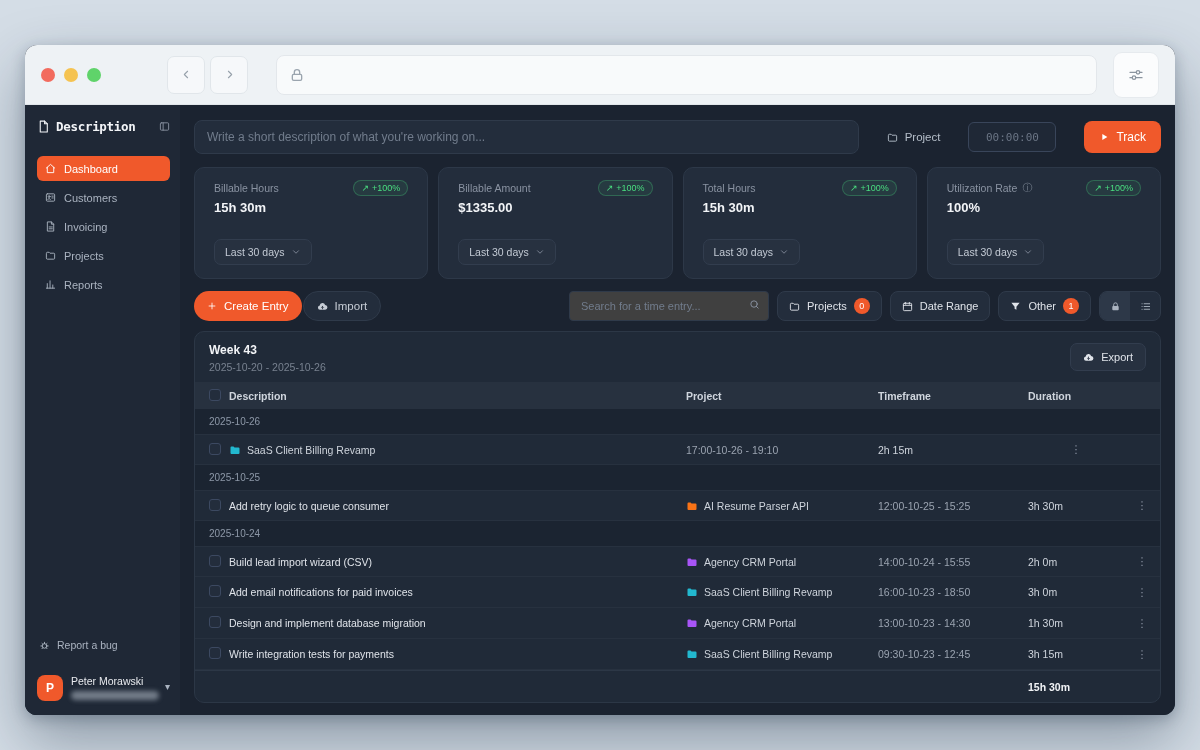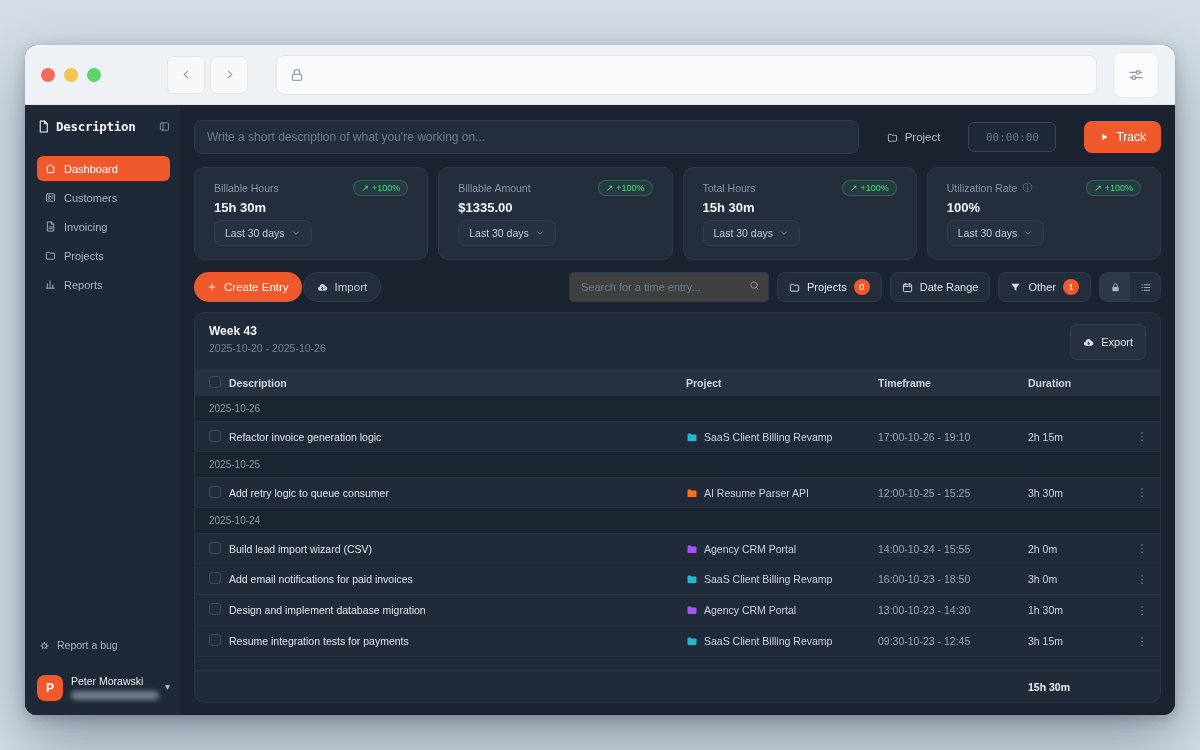--- a/index.html
+++ b/index.html
@@ -64,21 +64,21 @@
 
   
   .stats { display:flex; gap:10px; margin-top:8px; flex:none; }
   .card { flex:1; background:#232d3c; border:1px solid #2d3848; border-radius:10px; padding:12px 19px 13px; }
   .card-head { display:flex; align-items:center; }
   .card-label { font-size:10.5px; color:#8a93a2; display:flex; align-items:center; gap:5px; }
   .info-ic { color:#77818f; font-size:10px; }
   .badge { margin-left:auto; font-size:9px; color:#4ade80; background:rgba(74,222,128,.08);
     border:1px solid rgba(74,222,128,.28); border-radius:10px; padding:2px 7px; display:flex; gap:3px; align-items:center; }
   .card-value { font-size:13px; font-weight:bold; color:#f2f4f7; margin-top:4px; }
-  .range-pill { display:inline-flex; align-items:center; gap:6px; margin-top:5px; height:26px; padding:0 10px;
+  .range-pill { display:inline-flex; align-items:center; gap:6px; margin-top:24px; height:26px; padding:0 10px;
     background:#273140; border:1px solid #323d4e; border-radius:7px; font-size:10.5px; color:#c3cad4; }
   .range-pill .ic { color:#8a93a2; }
 
   
   .actions { display:flex; align-items:center; gap:1px; margin-top:12px; flex:none; }
   .pill-btn { height:30px; display:flex; align-items:center; gap:7px; padding:0 13px;
     border-radius:15px; font-size:11.5px; border:none; font-family:"Liberation Sans",sans-serif; }
   .pill-btn.primary { background:#f0592b; color:#fff; }
   .pill-btn.ghost { background:#232d3c; border:1px solid #2f3a4a; color:#c6ccd5; }
   .right-tools { margin-left:auto; display:flex; align-items:center; gap:8px; }
@@ -95,21 +95,21 @@
     border-radius:8px; overflow:hidden; }
   .icon-pair .ibtn { width:30px; height:30px; display:flex; align-items:center; justify-content:center; color:#aab3c0; }
   .icon-pair .ibtn:first-child { background:#2d3848; }
 
   
   .table-card { margin-top:10px; flex:1; min-height:0; background:#202a38; border:1px solid #2c3746;
     border-radius:10px; display:flex; flex-direction:column; overflow:hidden; }
   .week-head { padding:11px 14px 9px; display:flex; align-items:flex-start; flex:none; }
   .week-title { font-size:12px; font-weight:bold; color:#f2f4f7; }
   .week-range { font-size:10.5px; color:#77818f; margin-top:4px; }
-  .export-btn { margin-left:auto; height:36px; display:flex; align-items:center; gap:7px; padding:0 12px;
+  .export-btn { margin-left:auto; height:28px; display:flex; align-items:center; gap:7px; padding:0 12px;
     background:#273140; border:1px solid #323d4e; border-radius:7px; font-size:11px; color:#dfe3e9;justify-content:space-between; }
 
   .grid-row { display:grid; grid-template-columns:34px 1fr 192px 150px 96px 36px; align-items:center; }
   .thead { background:#27313f; height:27px; font-size:10.5px; font-weight:bold; color:#cfd5dd; flex:none; }
   .checkbox { width:12px; height:12px; border:1.5px solid #3c4961; border-radius:3px; background:#232d3c;
     display:inline-block; margin-left:14px; }
   .tbody { flex:1; min-height:0; display:flex; flex-direction:column; }
   .group-row { background:#1b2431; height:25px; display:flex; align-items:center; padding:0 14px;
     font-size:10px; color:#8d98a8; flex:none; }
   .entry-row { height:31px; border-top:1px solid #27313f; border-bottom:1px solid #27313f; font-size:10.5px; flex:none; }
@@ -410,21 +410,20 @@
           <div>Project</div>
           <div>Timeframe</div>
           <div>Duration</div>
           <div></div>
         </div>
 
         <div class="tbody">
             <div class="group-row">2025-10-26</div>
             <div class="grid-row entry-row">
               <div><span class="checkbox"></span></div>
-              <div class="cell desc">Refactor invoice generation logic</div>
               <div class="cell proj">
                 <svg width="12" height="12" viewBox="0 0 24 24" fill="#22b8cf">
                   <path d="M3 7a2 2 0 0 1 2-2h4l2 2h8a2 2 0 0 1 2 2v9a2 2 0 0 1-2 2H5a2 2 0 0 1-2-2z"></path>
                 </svg>
                 <span>SaaS Client Billing Revamp</span>
               </div>
               <div class="cell time">17:00-10-26 - 19:10</div>
               <div class="cell dur">2h 15m</div>
               <div class="cell kebab">⋮</div>
             </div>
@@ -477,21 +476,21 @@
                   <path d="M3 7a2 2 0 0 1 2-2h4l2 2h8a2 2 0 0 1 2 2v9a2 2 0 0 1-2 2H5a2 2 0 0 1-2-2z"></path>
                 </svg>
                 <span>Agency CRM Portal</span>
               </div>
               <div class="cell time">13:00-10-23 - 14:30</div>
               <div class="cell dur">1h 30m</div>
               <div class="cell kebab">⋮</div>
             </div>
             <div class="grid-row entry-row">
               <div><span class="checkbox"></span></div>
-              <div class="cell desc">Resume integration tests for payments</div>
+              <div class="cell desc">Write integration tests for payments</div>
               <div class="cell proj">
                 <svg width="12" height="12" viewBox="0 0 24 24" fill="#22b8cf">
                   <path d="M3 7a2 2 0 0 1 2-2h4l2 2h8a2 2 0 0 1 2 2v9a2 2 0 0 1-2 2H5a2 2 0 0 1-2-2z"></path>
                 </svg>
                 <span>SaaS Client Billing Revamp</span>
               </div>
               <div class="cell time">09:30-10-23 - 12:45</div>
               <div class="cell dur">3h 15m</div>
               <div class="cell kebab">⋮</div>
             </div>

